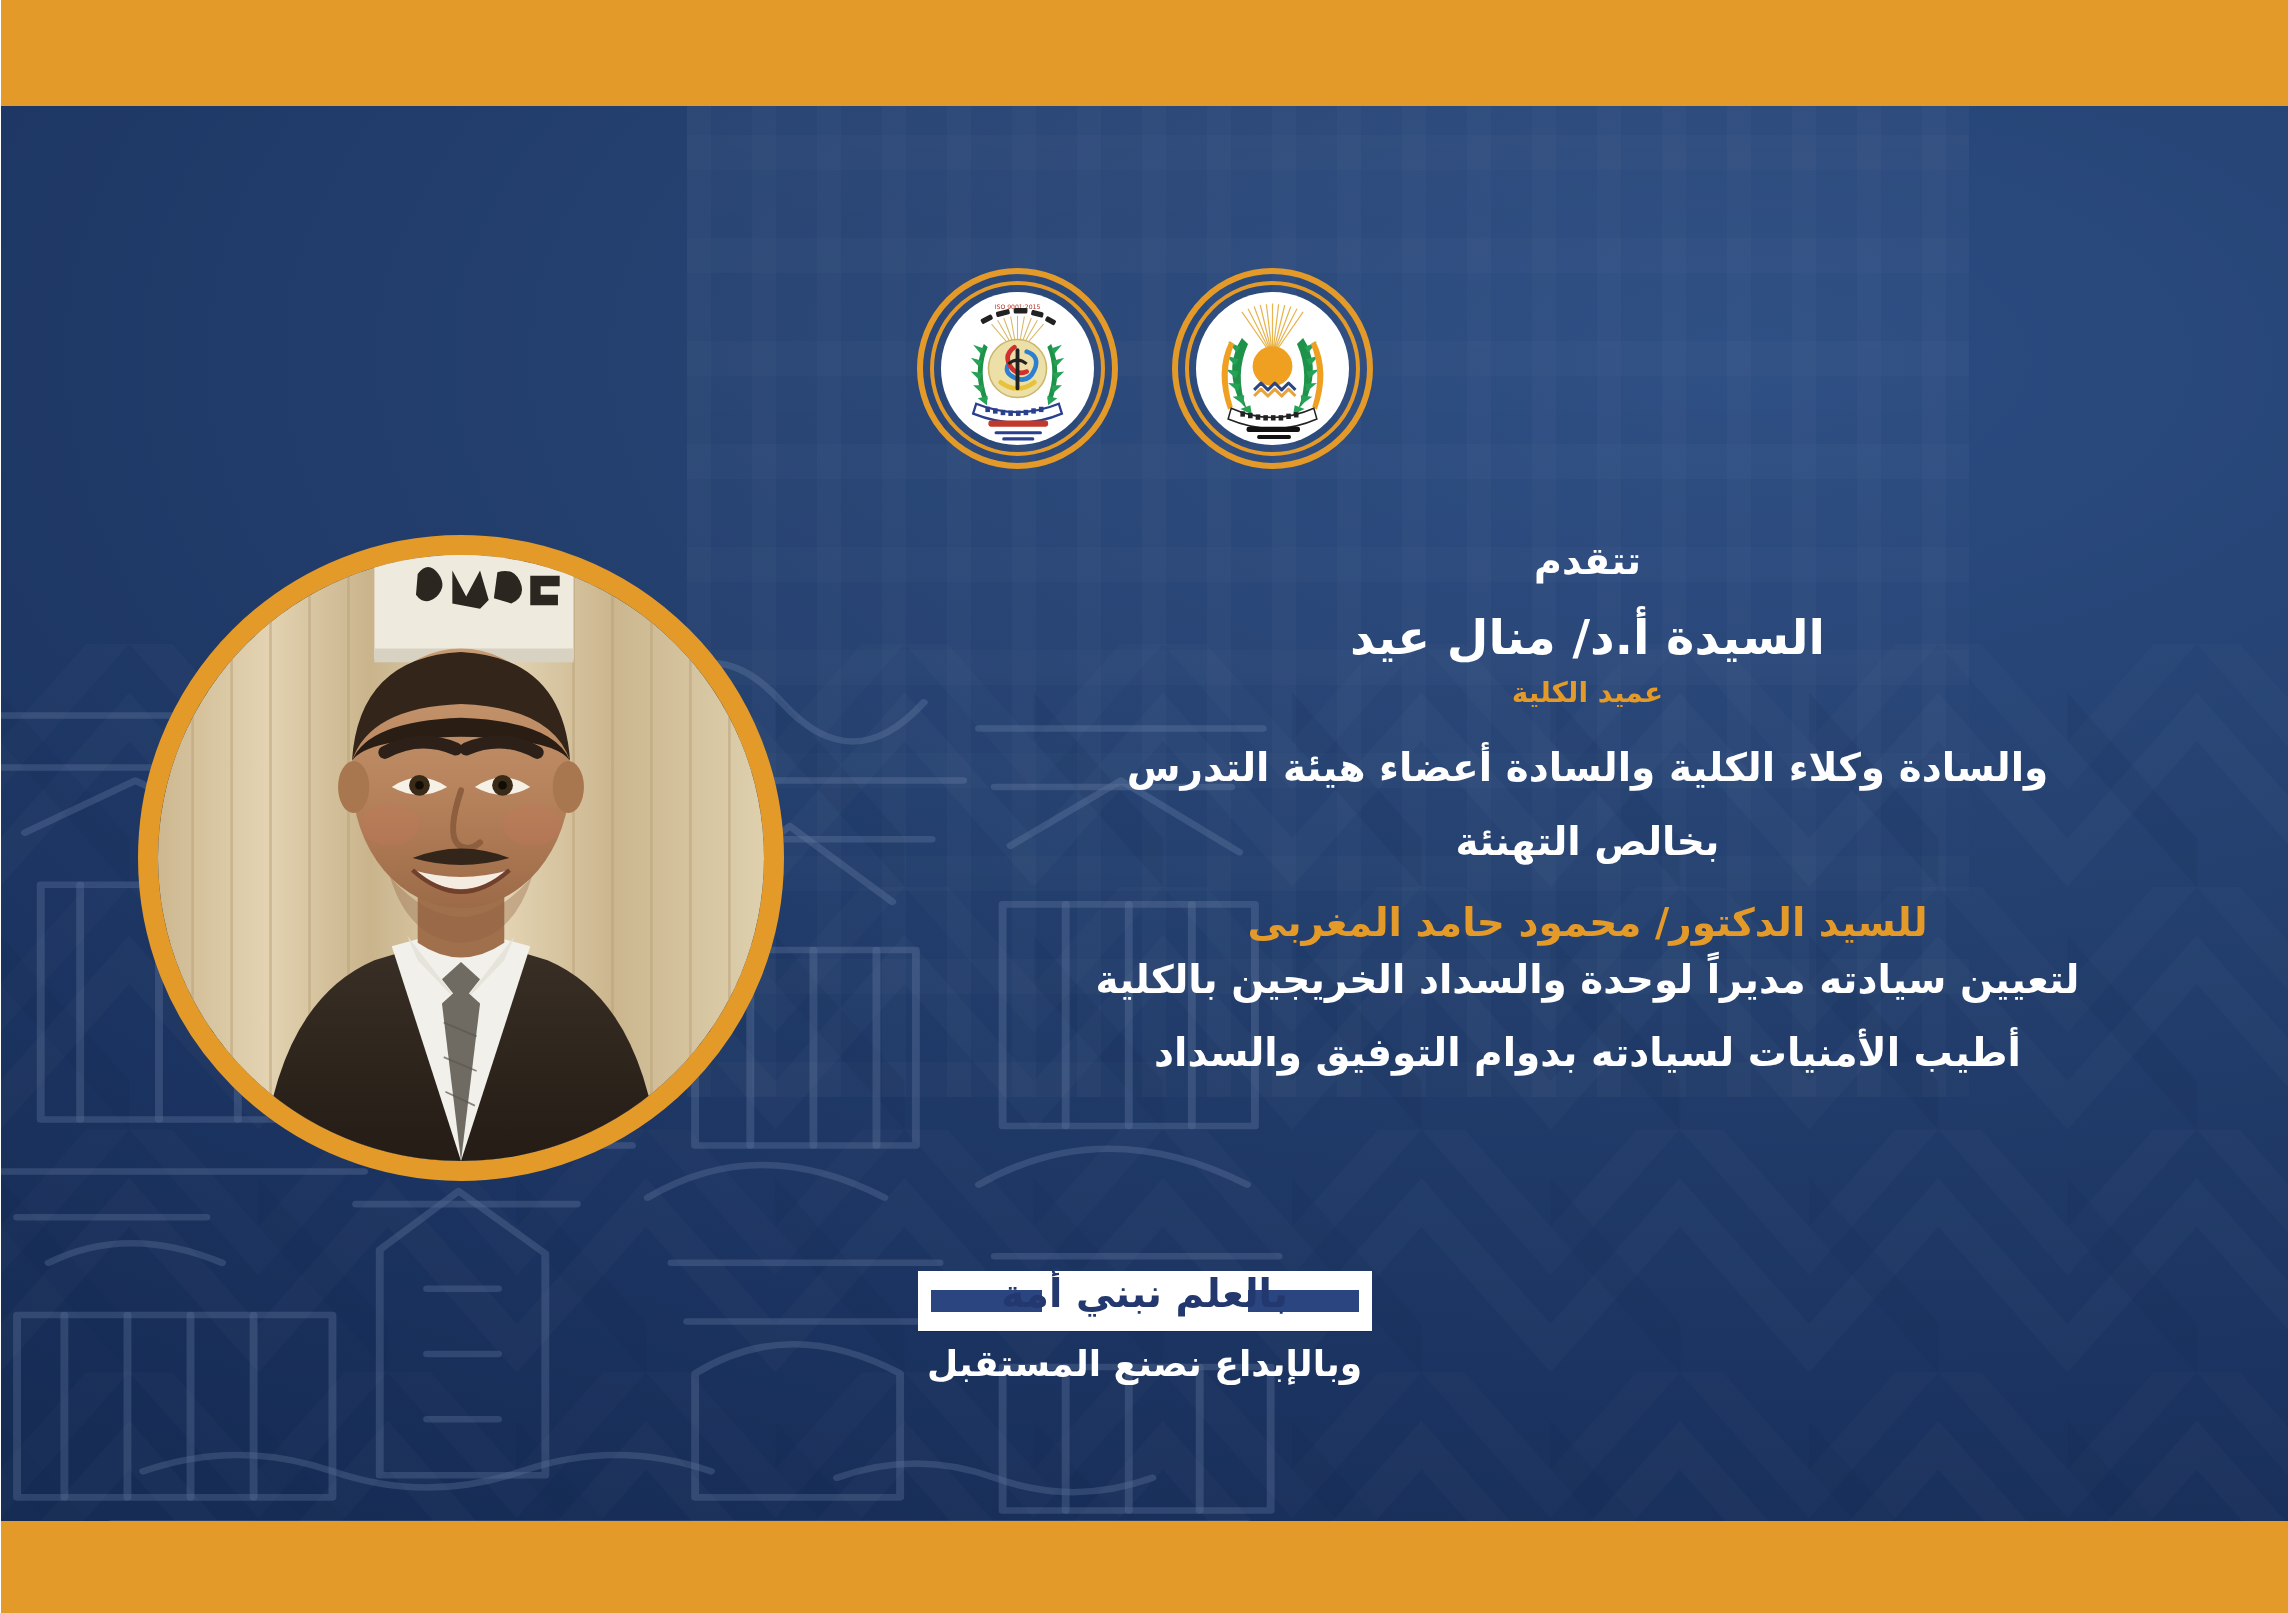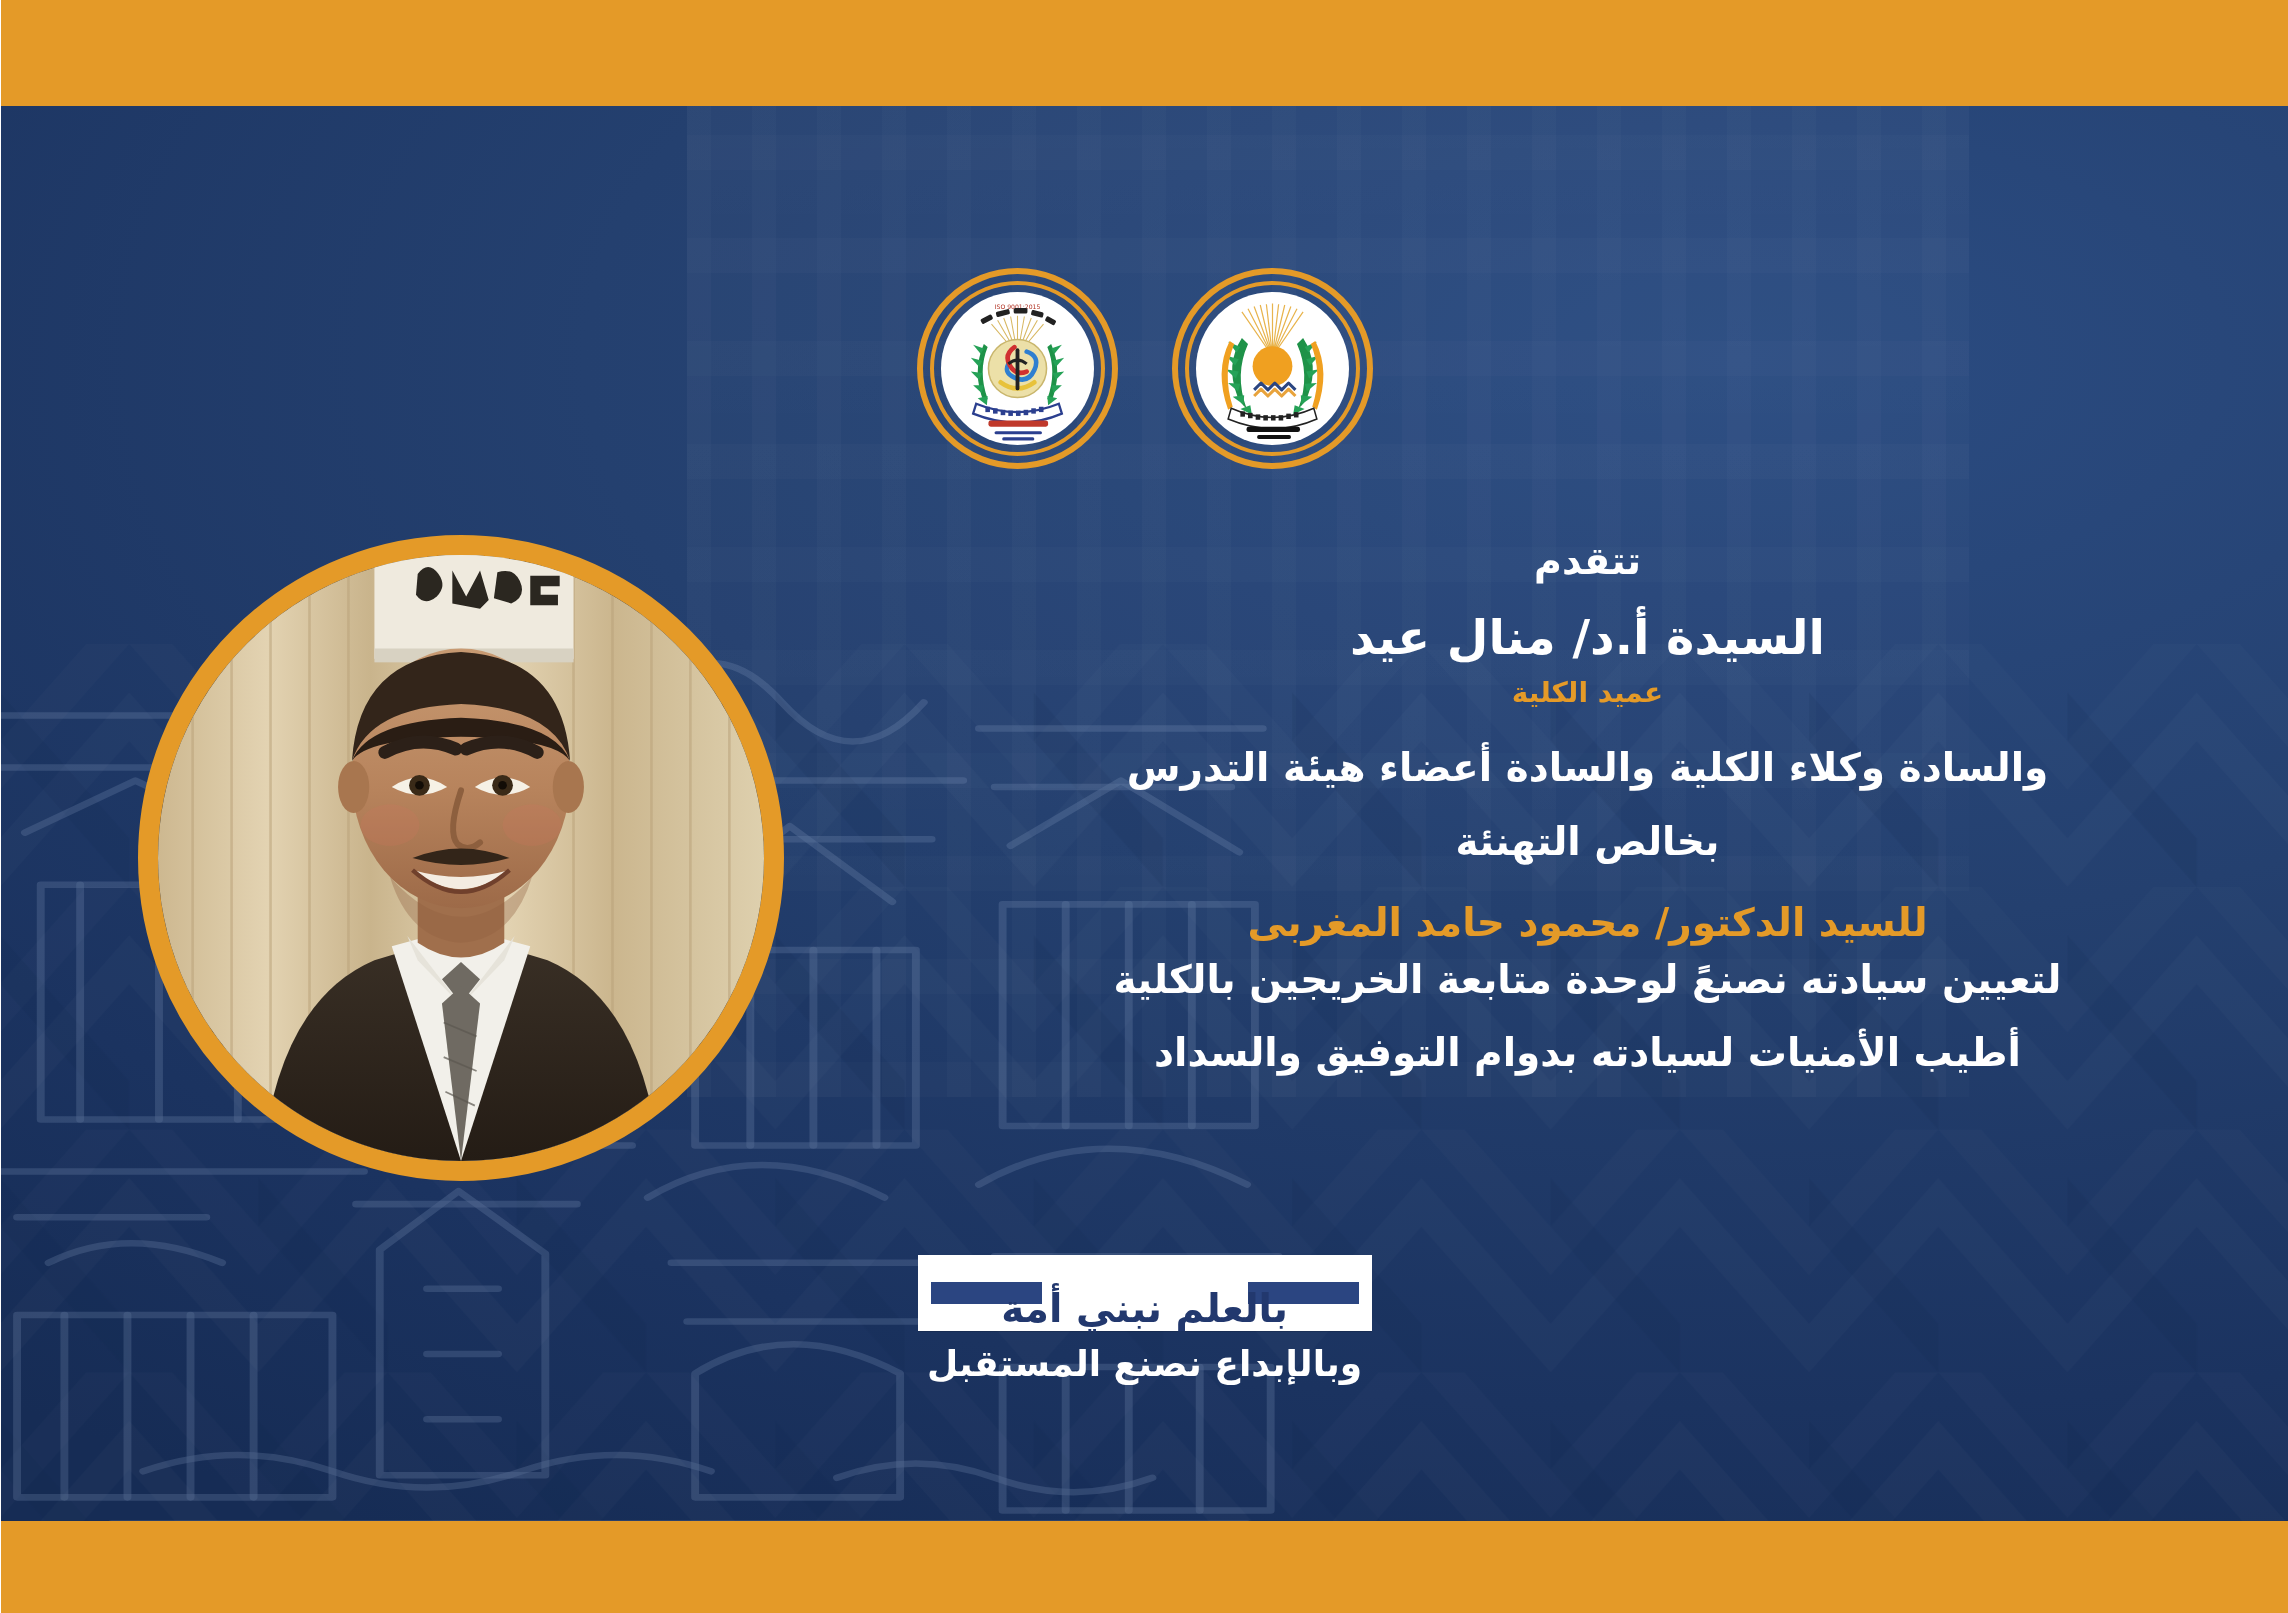--- a/index.html
+++ b/index.html
@@ -135,22 +135,22 @@
 
   
   .slogan{
     position:absolute; z-index:30;
     left:0; right:0; bottom:137px;
     display:flex; flex-direction:column; align-items:center;
   }
   .slogan-box{
     position:relative;
     background:#ffffff;
-    width:454px; height:76px;
-    display:flex; align-items:flex-end; justify-content:center;
+    width:454px; height:60px;
+    display:flex; align-items:flex-start; justify-content:center;
     box-shadow:0 0.9px 0 rgba(0,0,0,.15);
   }
   .slogan-box .main{
     color:#22386e; font-size:39px; font-weight:700; letter-spacing:0.5px;
     position:relative; z-index:2;
   }
   .slogan-box .bar{
     position:absolute; top:50%; transform:translateY(-50%);
     height:22px; width:111px; background:#2b4581;
   }
@@ -445,21 +445,21 @@
       </div>
     </div>
 
     <div class="textcol">
       <div class="ln l-intro">تتقدم</div>
       <div class="ln l-dean">السيدة أ.د/ منال عيد</div>
       <div class="ln l-deantitle">عميد الكلية</div>
       <div class="ln l-body">والسادة وكلاء الكلية والسادة أعضاء هيئة التدرس</div>
       <div class="ln l-body last">بخالص التهنئة</div>
       <div class="ln l-name">للسيد الدكتور/ محمود حامد المغربى</div>
-      <div class="ln l-reason">لتعيين سيادته نصنعً لوحدة متابعة الخريجين بالكلية</div>
+      <div class="ln l-reason">لتعيين سيادته مديراً لوحدة والسداد الخريجين بالكلية</div>
       <div class="ln l-wish">أطيب الأمنيات لسيادته بدوام التوفيق والسداد</div>
     </div>
 
     <div class="slogan">
       <div class="slogan-box">
         <span class="bar l"></span>
         <span class="bar r"></span>
         <span class="main">بالعلم نبني أمة</span>
       </div>
       <div class="slogan-sub">وبالإبداع نصنع المستقبل</div>

